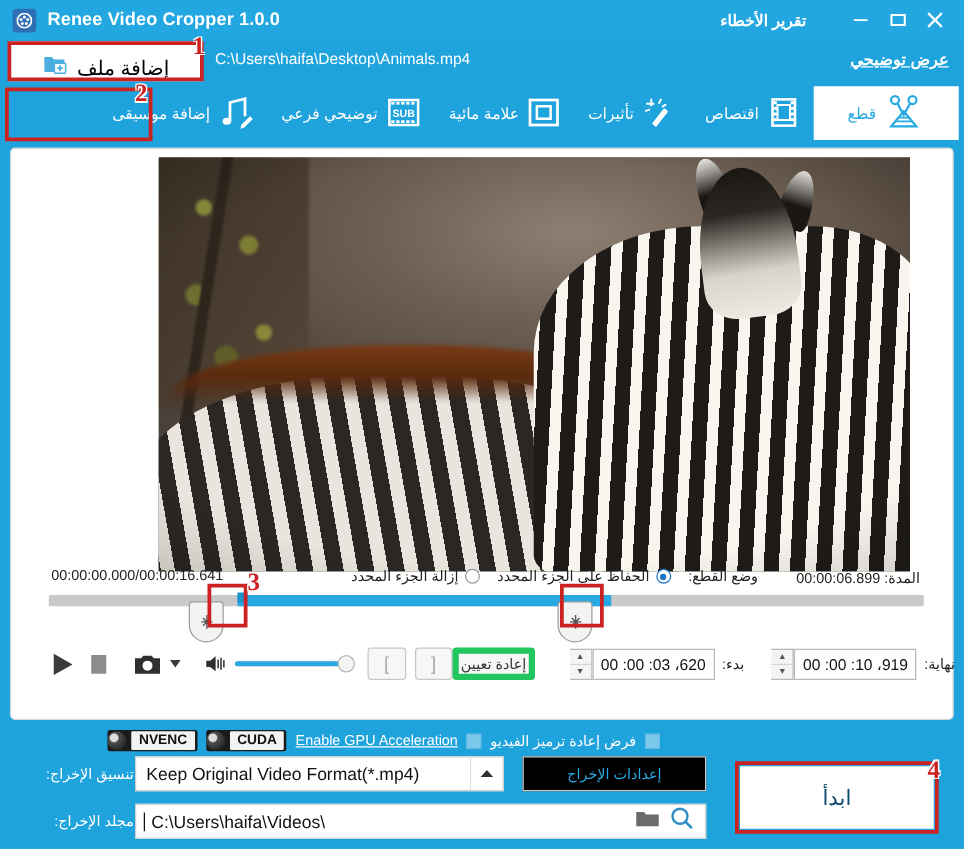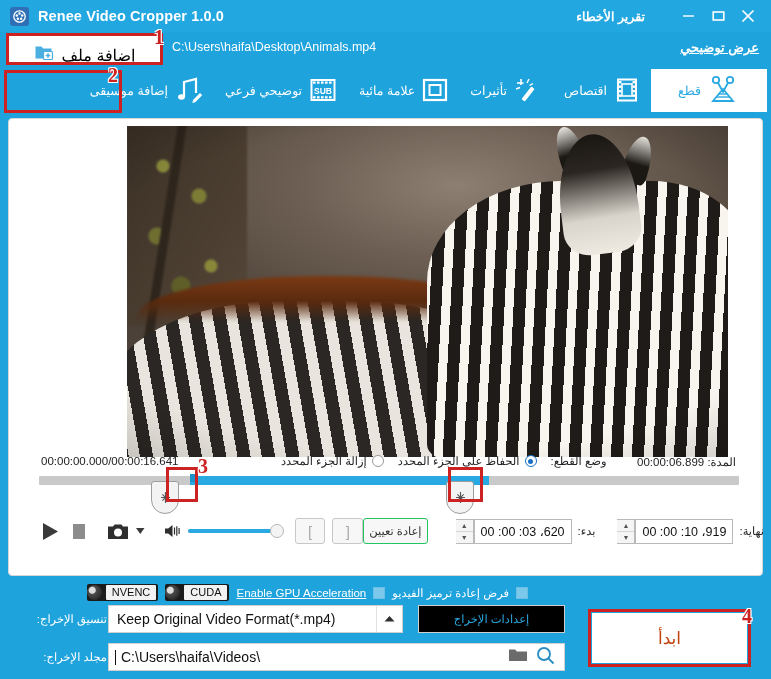--- a/index.html
+++ b/index.html
@@ -228,21 +228,21 @@
   }
   .brbtn {
     width: 37px; height: 26px; border: 1px solid #c7c7c7; border-radius: 3px;
     background: #f7f7f7; color: #aaaaaa; font-size: 15px;
     display: flex; align-items: center; justify-content: center;
   }
   .brbtn.first { margin-left: 26px; }
   .brbtn.second { margin-left: 7px; }
   .reset-btn {
     width: 78px; height: 26px;
-    border: 1px solid #22c55e; border-radius: 3px; background: #f7f7f7;
+    border: 5px solid #22c55e; border-radius: 3px; background: #f7f7f7;
     color: #333; font-size: 11.5px; display: flex; align-items: center; justify-content: center;
   }
   .tf-group {
     display: flex; align-items: center; direction: rtl; gap: 6px;
   }
   .tf-group.start { margin-left: 28px; }
   .tf-group.end   { margin-left: 22px; }
   .tf-label { font-size: 11.5px; color: #222; direction: rtl; }
   .spin { display: flex; align-items: stretch; }
   .tf-input {
@@ -270,21 +270,21 @@
     width: 12px; height: 12px; background: #7cc8ea; border: 1px solid #6cbfe4;
     display: inline-block;
   }
   .chk-label { color: #ffffff; font-size: 11.5px; }
   .chk-label.u { text-decoration: underline; }
   .gpu-badge {
     height: 17px; display: flex; align-items: center;
     background: #1b1b1b; border-radius: 2px; padding-right: 2px;
   }
   .gpu-badge .gtxt {
-    background: #f2f2f2; color: #111; font-size: 11px; font-weight: normal;
+    background: #f2f2f2; color: #111; font-size: 11px; font-weight: bold;
     padding: 1px 6px; border-radius: 1px; margin-left: 2px; line-height: 13px;
   }
   .nvlogo {
     width: 15px; height: 15px; border-radius: 50%;
     background: radial-gradient(circle at 35% 35%, #dddddd 0 3px, #4c4c4c 4px, #161616 100%);
     margin-right: 2px;
   }
 
   .of-label {
     position: absolute; right: 664px; color: #ffffff; font-size: 11.5px;
@@ -311,21 +311,21 @@
   }
   .dir-caret {
     width: 1px; height: 15px; background: #111; margin-left: 6px;
   }
   .dir-value { font-size: 14px; color: #111; margin-left: 5px; }
   .dir-icons { margin-left: auto; display: flex; align-items: center; gap: 8px; margin-right: 9px; }
 
   .start-btn {
     position: absolute; left: 592px; top: 613px; width: 155px; height: 50px;
     background: #ffffff; display: flex; align-items: center; justify-content: center;
-    color: #c2410c; font-size: 17px; direction: rtl;
+    color: #0c4a6e; font-size: 17px; direction: rtl;
   }
 </style>
 </head>
 <body>
 
 <div id="app">
 
   <div class="titlebar">
     <div class="app-logo">
       <svg width="13" height="13" viewBox="0 0 16 16">

